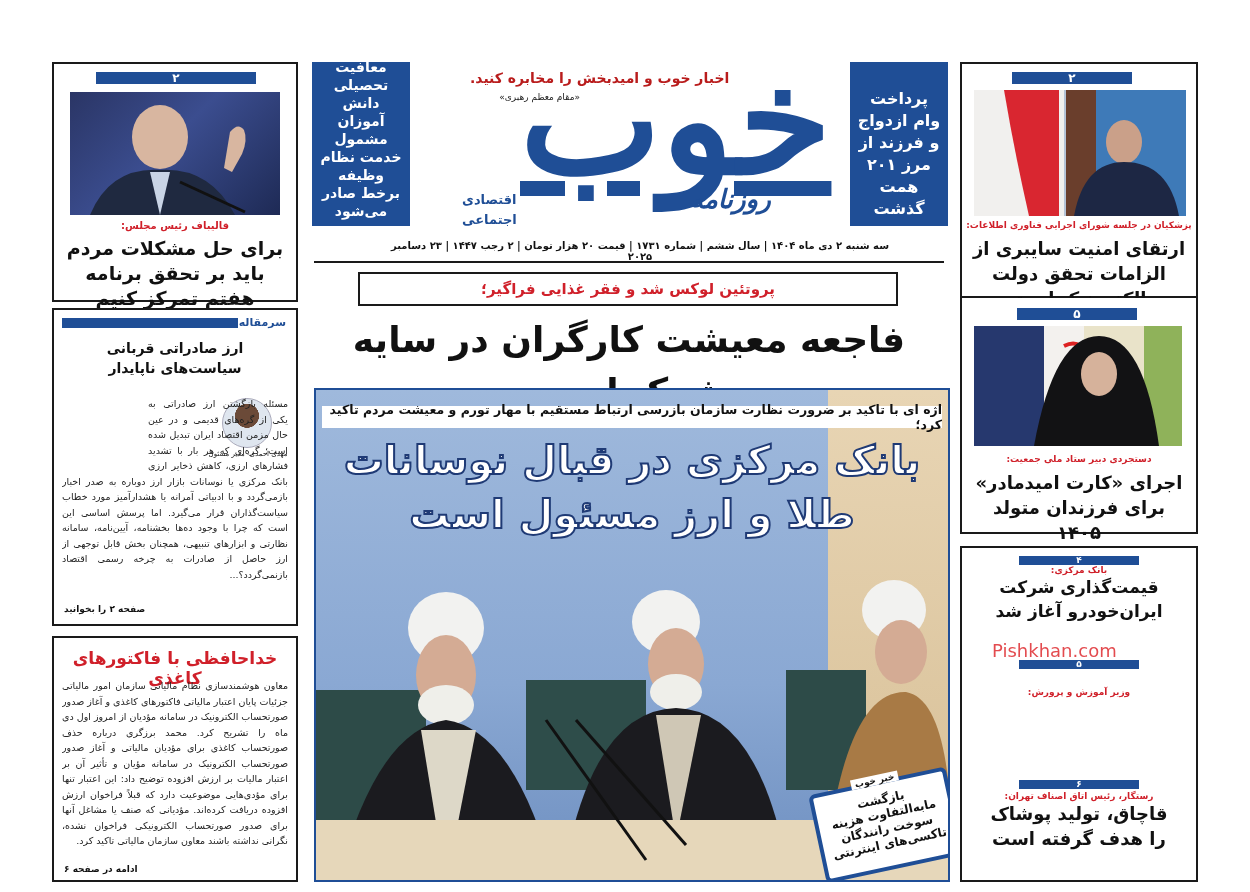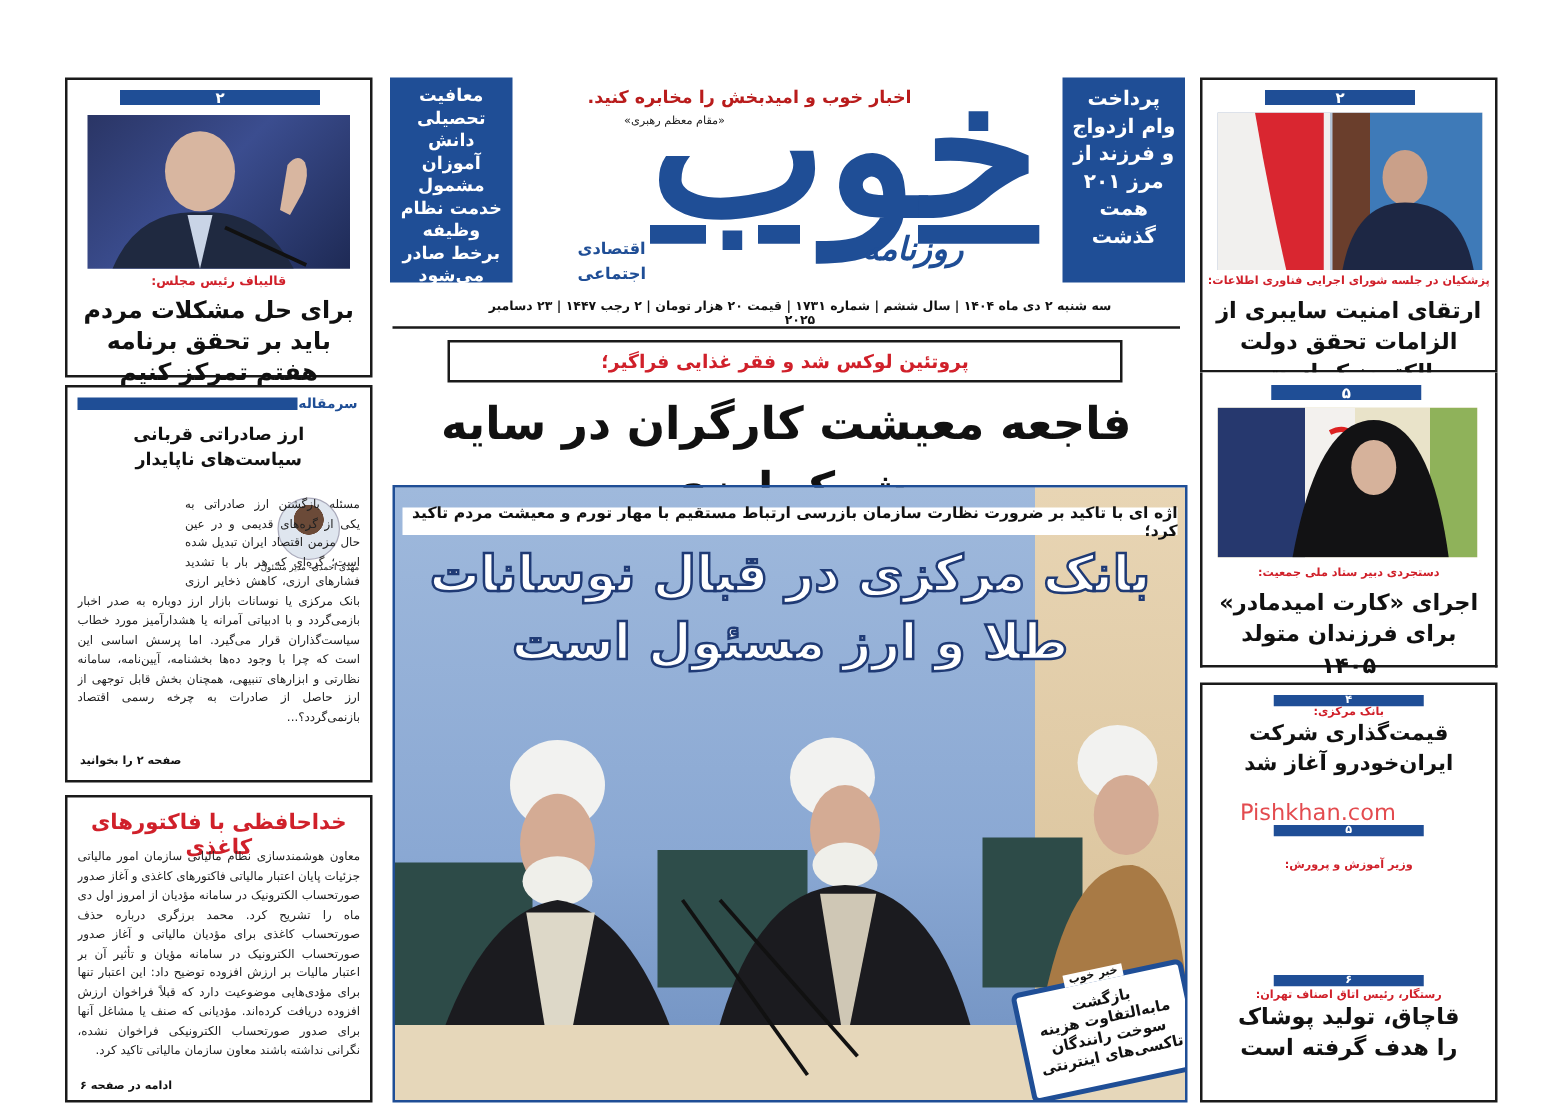--- a/index.html
+++ b/index.html
@@ -5,21 +5,21 @@
     * { box-sizing: border-box; margin: 0; padding: 0; }
     html, body { width: 1250px; height: 892px; background: #ffffff; overflow: hidden; }
     body { font-family: "DejaVu Sans", sans-serif; color: #111; position: relative; direction: rtl; }
     .box { position: absolute; border: 2px solid #1a1a1a; background: #fff; }
     .blue-bar { background: #1f4e96; color: #fff; text-align: center; font-weight: bold; font-size: 12px; line-height: 12px; height: 12px; }
     .kicker { color: #d0202a; font-weight: bold; text-align: center; font-size: 10px; }
     .headline { font-weight: bold; text-align: center; color: #111; letter-spacing: -0.5px; }
     .photo { position: absolute; overflow: hidden; }
 
     
-    .side-block { position: absolute; background: #1f4e96; color: #fff; font-weight: bold; text-align: center; display: flex; align-items: flex-start; justify-content: center; }
+    .side-block { position: absolute; background: #1f4e96; color: #fff; font-weight: bold; text-align: center; display: flex; align-items: flex-end; justify-content: center; }
     .logo { position: absolute; color: #1f4e96; font-weight: bold; font-family: "DejaVu Serif", serif; }
     .motto { position: absolute; font-weight: bold; font-size: 14px; color: #b91c1c; }
     .motto-src { position: absolute; font-size: 9px; color: #222; }
     .logo-sub { position: absolute; color: #1f4e96; font-size: 13px; font-weight: bold; }
     .dateline { position: absolute; font-size: 10px; font-weight: bold; color: #111; text-align: center; }
     .rule { position: absolute; height: 2px; background: #1a1a1a; }
 
     .body-text { font-size: 10px; line-height: 16.5px; text-align: justify; color: #222; }
     .more { font-size: 9px; font-weight: bold; color: #111; }
 

